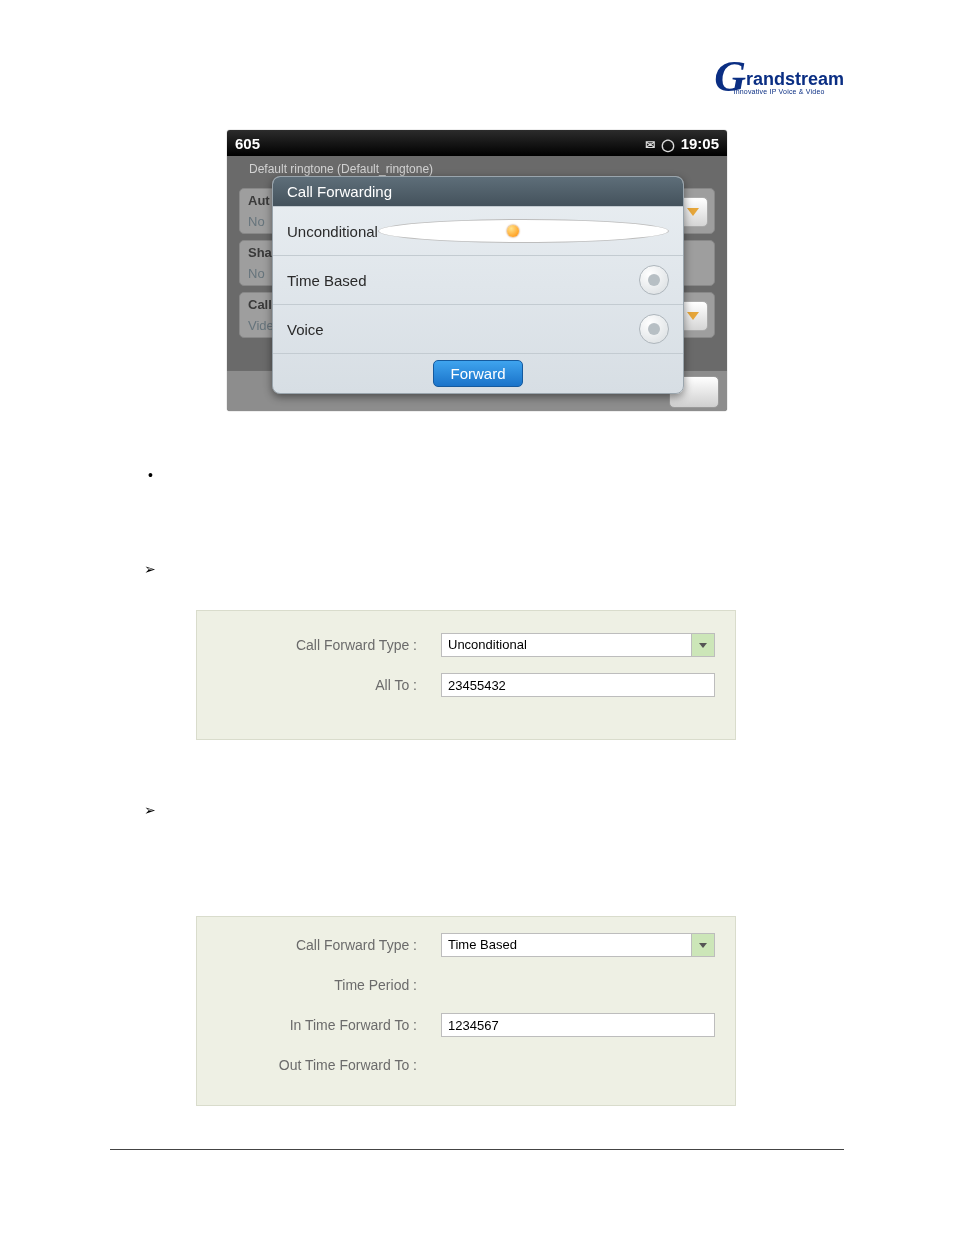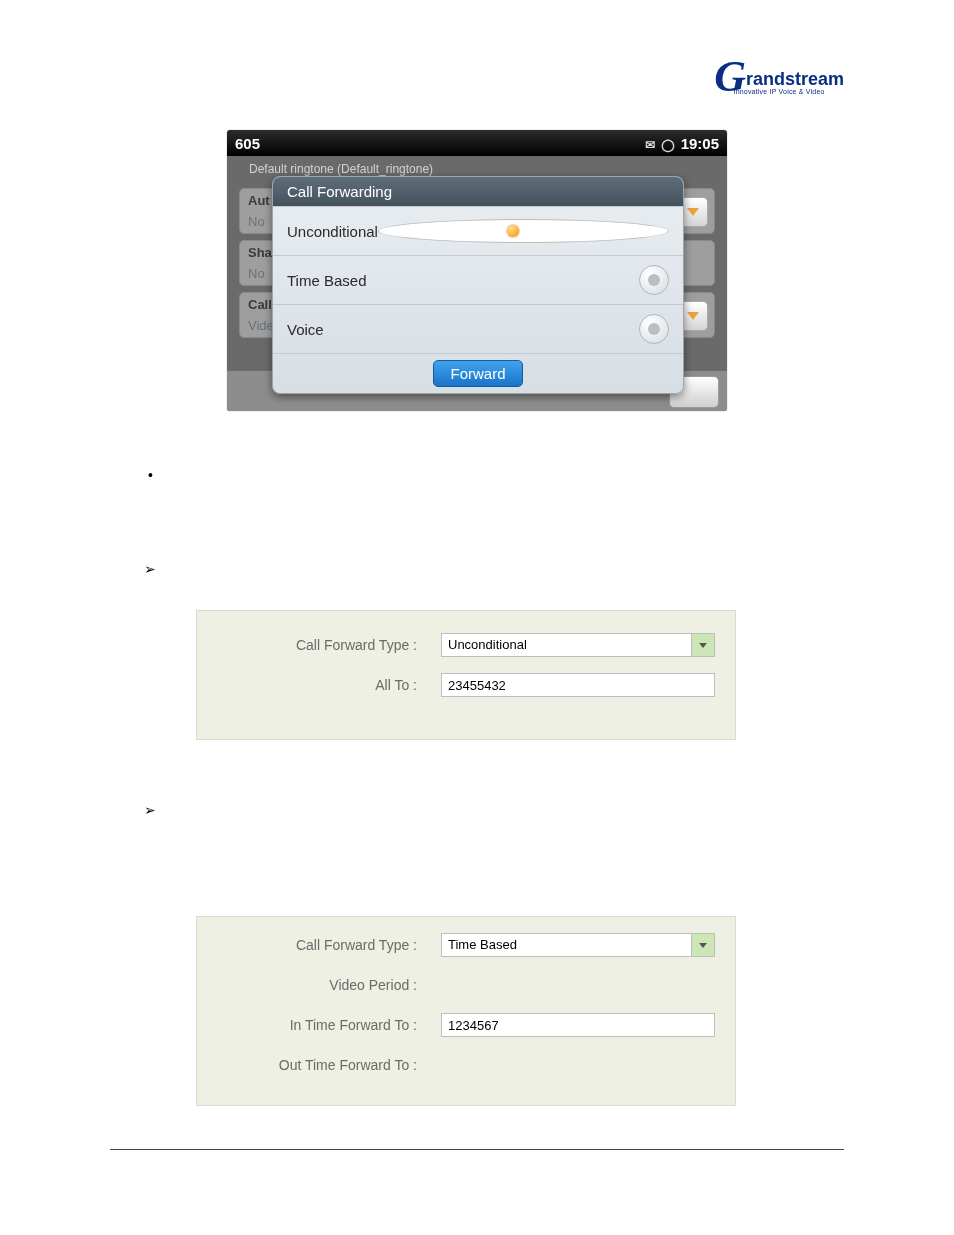--- a/index.html
+++ b/index.html
@@ -322,21 +322,21 @@
   <div class="form-row" style="margin-top:8px">
     <label>Call Forward Type :</label>
     <div class="ctrl-wrap">
       <div class="sel">
         <span>Time Based</span>
         <span class="arrow"></span>
       </div>
     </div>
   </div>
   <div class="form-row">
-    <label>Video Period :</label>
+    <label>Time Period :</label>
   </div>
   <div class="form-row">
     <label>In Time Forward To :</label>
     <div class="ctrl-wrap">
       <input class="txt" value="1234567" style="">
     </div>
   </div>
   <div class="form-row">
     <label>Out Time Forward To :</label>
   </div>

